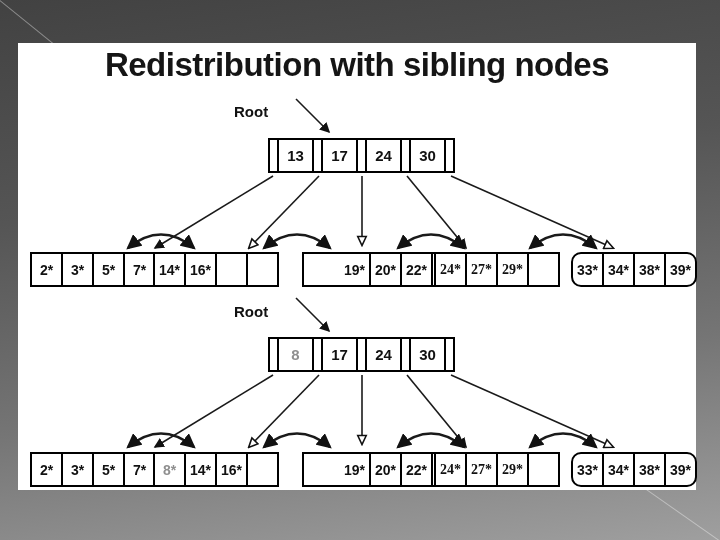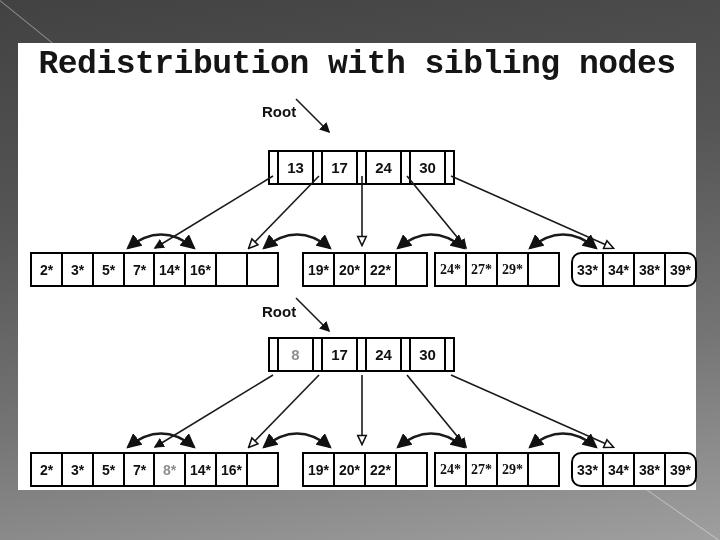--- a/index.html
+++ b/index.html
@@ -6,40 +6,40 @@
   #frame{position:relative;width:720px;height:540px;overflow:hidden;
          background:linear-gradient(172deg,#424242 0%,#555555 35%,#757575 68%,#9f9f9f 100%);
          font-family:"Liberation Sans",sans-serif;}
   .diag-line{position:absolute;background:rgba(255,255,255,.38);height:1px;transform-origin:0 0;}
   #diag-tl{left:0;top:0;width:74px;transform:rotate(39deg);}
   #diag-br{left:645px;top:488px;width:94px;transform:rotate(35deg);}
   #slide{position:absolute;left:18px;top:43px;width:678px;height:447px;background:#ffffff;}
   #stage{position:absolute;left:0;top:0;width:720px;height:540px;}
   #title{position:absolute;left:18px;top:46px;width:678px;text-align:center;
          font-size:33px;font-weight:700;color:#151515;letter-spacing:-0.5px;
-         font-family:Liberation Mono, monospace;}
-  .root-label{position:absolute;font-size:15px;font-weight:700;color:#111;margin-left:28px;}
+         font-family:Liberation Sans, sans-serif;}
+  .root-label{position:absolute;font-size:15px;font-weight:700;color:#111;}
   #root-label-1{left:234px;top:103px;}
   #root-label-2{left:234px;top:303px;}
   #insert-note{position:absolute;left:558px;top:127px;font-size:21px;color:#1c1c1c;}
   .rootnode{position:absolute;left:268px;width:187px;height:35px;display:flex;
             border:2px solid #000;background:#fff;box-sizing:border-box;}
-  #rootnode-1{top:150px;}
+  #rootnode-1{top:138px;}
   #rootnode-2{top:337px;}
   .rootnode .ptr{width:7px;border-left:2px solid #000;}
   .rootnode .ptr:first-child{border-left:none;}
   .rootnode .key{width:33px;border-left:2px solid #000;display:flex;align-items:center;
                  justify-content:center;font-size:15px;font-weight:700;color:#111;}
   .leaf{position:absolute;display:flex;border:2px solid #000;background:#fff;
         height:31px;box-sizing:content-box;}
   .leaf .cell{width:29px;border-left:2px solid #000;display:flex;align-items:center;
               justify-content:center;font-size:14px;font-weight:700;color:#111;}
   .leaf .cell:first-child{border-left:none;}
   .row1{top:252px;} .row2{top:452px;}
-  .lx1{left:30px;} .lx2{left:153px;} .lx3{left:302px;} .lx4{left:434px;font-family:Liberation Serif, serif;} .lx5{left:571px;border-radius:10px;}
+  .lx1{left:30px;} .lx2{left:153px;} .lx3{left:302px;padding-left:36px;} .lx4{left:434px;font-family:Liberation Serif, serif;} .lx5{left:571px;border-radius:10px;}
   #arrow-svg{position:absolute;left:0;top:0;pointer-events:none;}
 </style>
 </head>
 <body>
 
 <div id="frame">
   <div id="diag-tl" class="diag-line"></div>
   <div id="diag-br" class="diag-line"></div>
   <div id="slide"></div>
 

